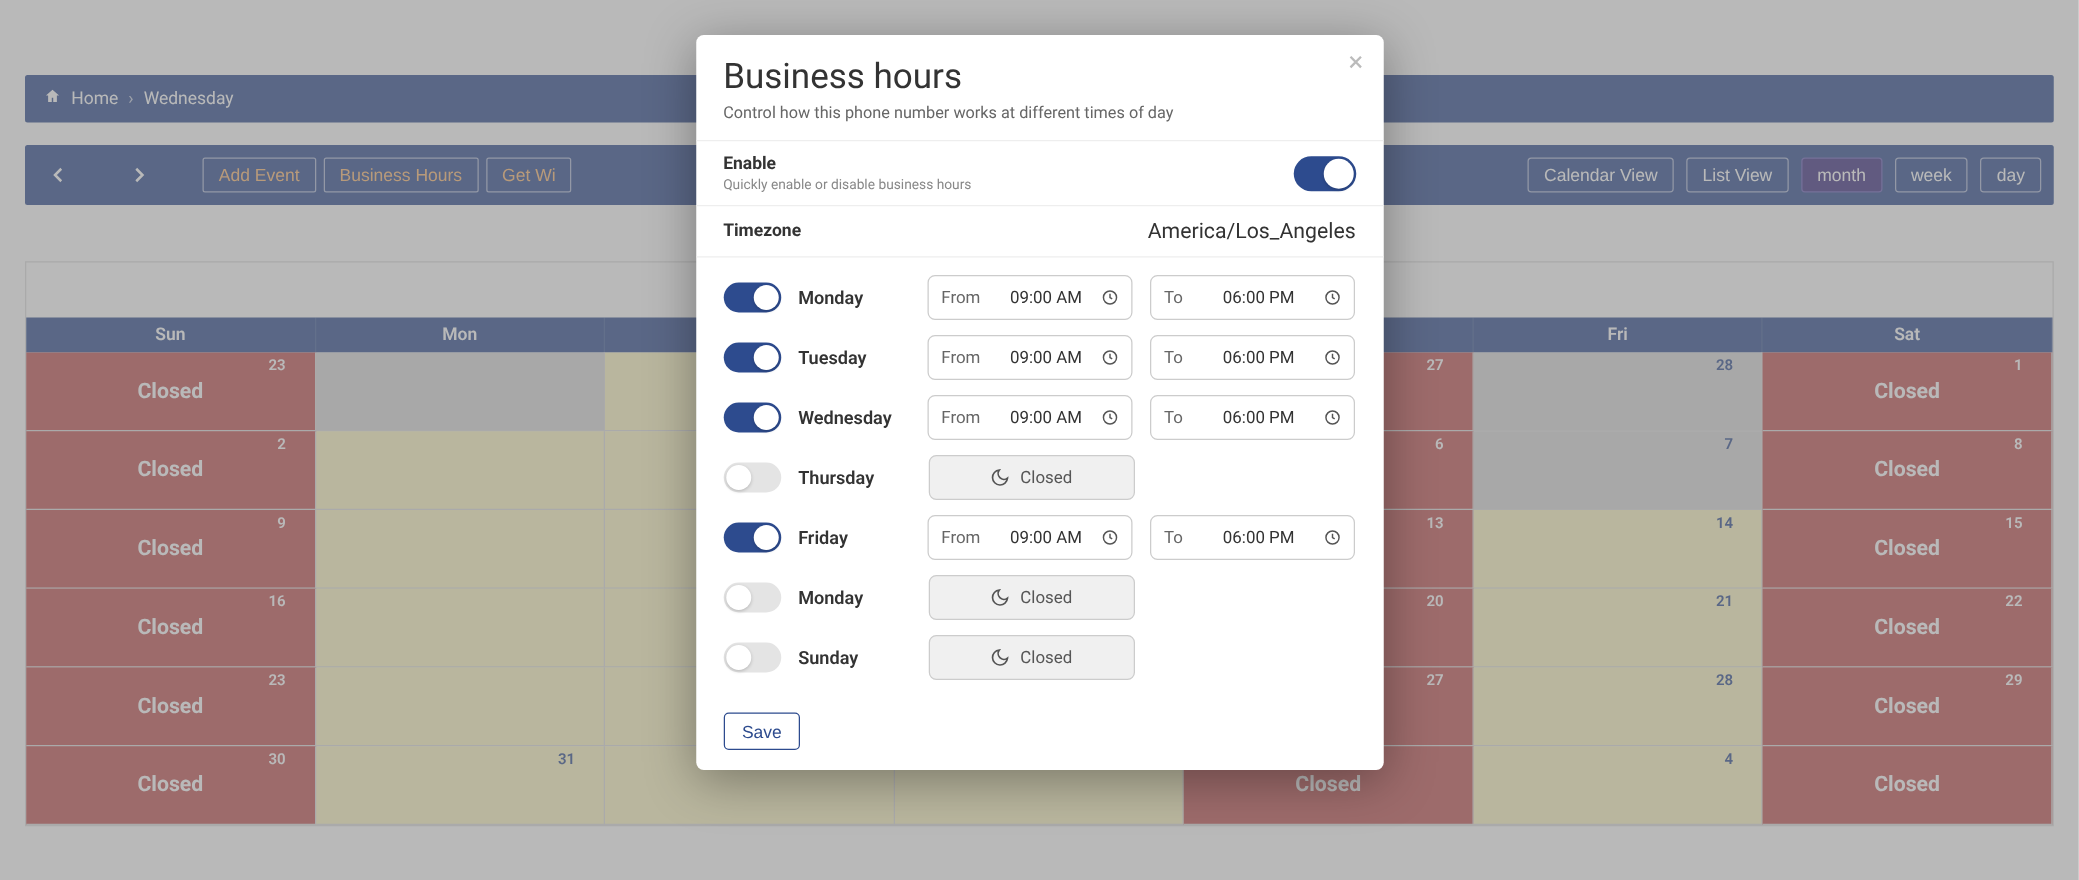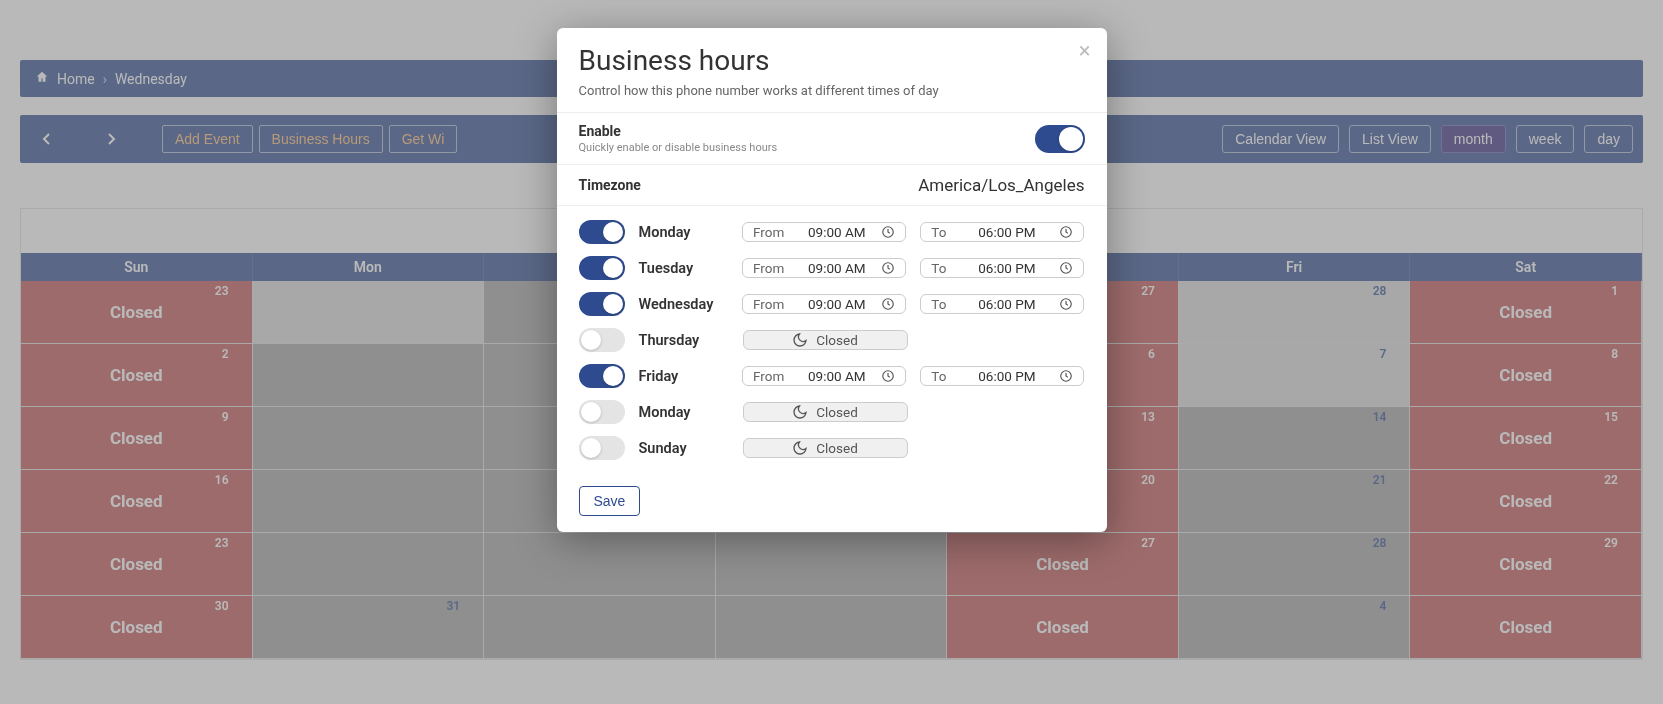--- a/index.html
+++ b/index.html
@@ -112,21 +112,21 @@
   }
   .cal-cell.closed .label {
     font-weight: 700;
     font-size: 17px;
   }
   .cal-cell.closed .num { color: #fff; }
   .cal-cell.other {
     background: #d9d9d9;
   }
   .cal-cell.other .num { color: #2d4b8e; }
-  .cal-cell.open { background: #a3a3a3; padding-left: 21px; }
+  .cal-cell.open { background: #fef9c3; padding-left: 21px; }
 
   
   .mask {
     position: absolute; inset: 0;
     background: rgba(128,128,128,.55);
     z-index: 50;
   }
   .modal {
     position: absolute;
     left: 50%; transform: translateX(-50%);
@@ -205,21 +205,21 @@
   .toggle.big { width: 50px; height: 28px; }
   .toggle.big .knob { width: 24px; height: 24px; }
   .toggle.big.on .knob { left: 24px; }
   .day-name {
     width: 90px;
     font-weight: 600;
     font-size: 14.5px;
     color: #333;
   }
   .time-box, .closed-box {
-    height: 20px;
+    height: 36px;
     border: 1px solid #ccc;
     border-radius: 6px;
     display: flex; align-items: center;
     padding: 0 10px;
     font-size: 13.5px;
     color: #666;
     width: 165px;
     justify-content: space-between;
   }
   .time-box .lab { margin-right: 8px; }

